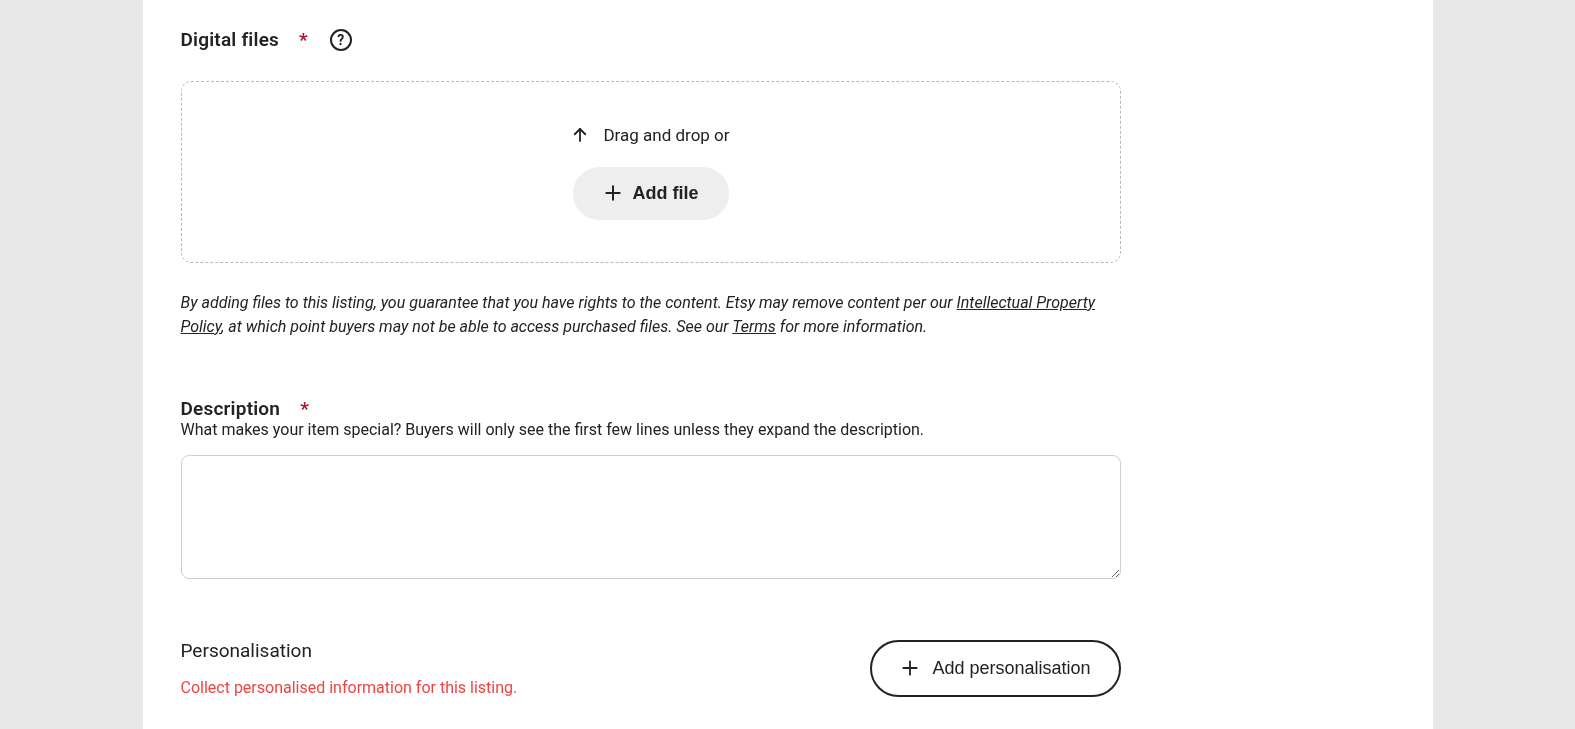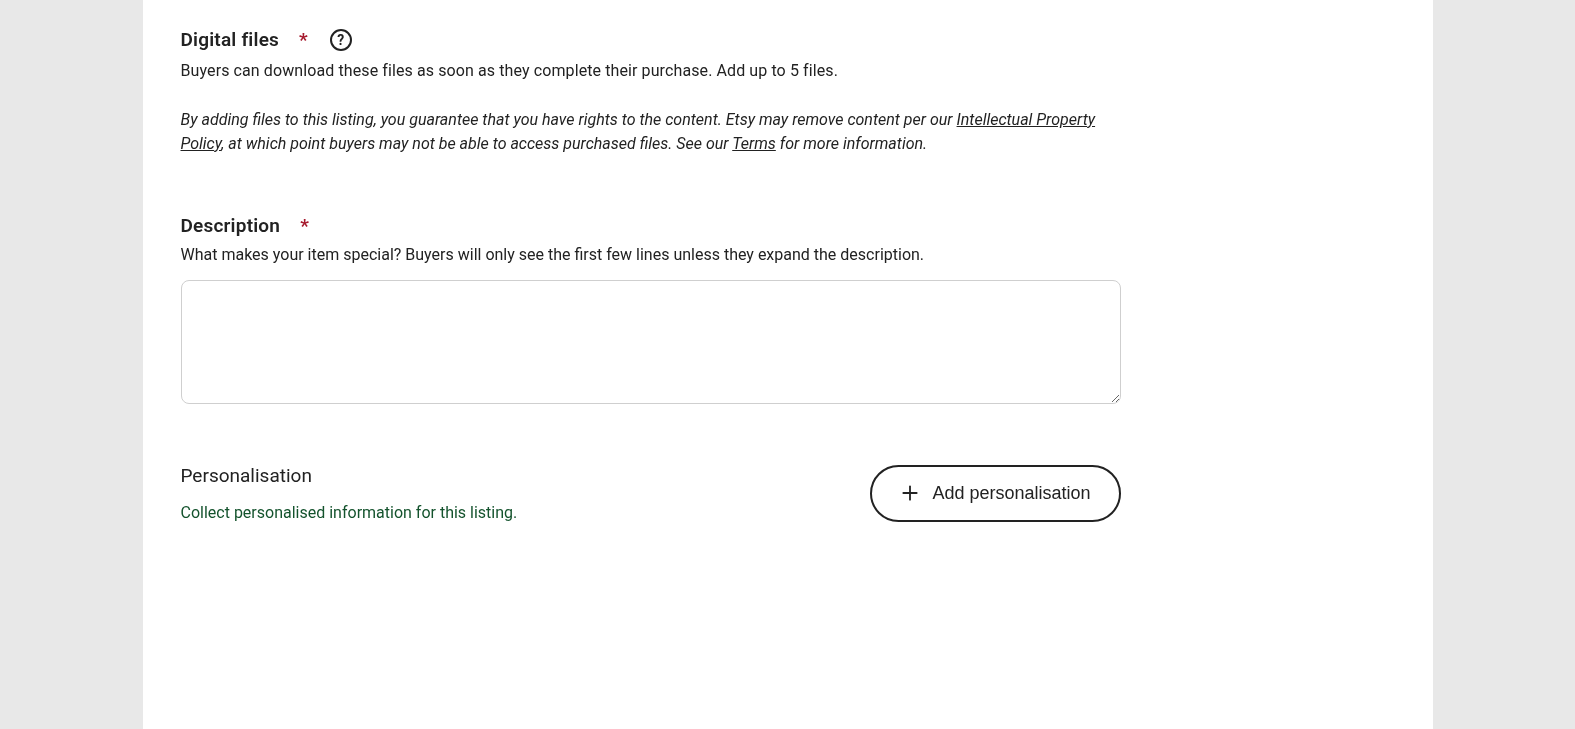--- a/index.html
+++ b/index.html
@@ -89,21 +89,21 @@
       line-height: 1.5;
       color: #222;
       font-style: italic;
     }
     .legal a {
       color: #222;
       text-decoration: underline;
     }
     .desc-section { margin-top: 58px; }
     .desc-sub {
-      margin-top: 8px;
+      margin-top: 0;
       font-size: 16px;
       color: #222;
     }
     .desc-textarea {
       margin-top: 16px;
       width: 100%;
       height: 124px;
       border: 1px solid #cfcfcf;
       border-radius: 8px;
       resize: both;
@@ -119,21 +119,21 @@
       gap: 24px;
     }
     .pers-left { flex: 1; }
     .pers-title {
       font-size: 19px;
       font-weight: 400;
     }
     .pers-sub {
       margin-top: 16px;
       font-size: 16px;
-      color: #14532d;
+      color: #ef4444;
     }
     .pers-btn {
       border: 2px solid #222;
       background: #fff;
       border-radius: 999px;
       padding: 16px 28px;
       font-size: 18px;
       font-weight: 500;
       display: inline-flex;
       align-items: center;
@@ -148,22 +148,41 @@
 
 <div class="page-wrap">
   <div class="content-col">
 
     <div>
       <div class="section-title">
         <span>Digital files</span>
         <span class="req-star">*</span>
         <span class="help-icon">?</span>
       </div>
-      <p class="section-sub">Buyers can download these files as soon as they complete their purchase. Add up to 5 files.</p>
-
+
+      <div class="dropzone">
+        <div class="drag-row">
+          <span>
+            <svg width="18" height="18" viewBox="0 0 24 24" fill="none" stroke="#222" stroke-width="2.4" stroke-linecap="round" stroke-linejoin="round">
+              <line x1="12" y1="20" x2="12" y2="4"></line>
+              <polyline points="5 11 12 4 19 11"></polyline>
+            </svg>
+          </span>
+          <span>Drag and drop or</span>
+        </div>
+        <button class="add-file-btn">
+          <span>
+            <svg width="20" height="20" viewBox="0 0 24 24" fill="none" stroke="#222" stroke-width="2.4" stroke-linecap="round">
+              <line x1="12" y1="4" x2="12" y2="20"></line>
+              <line x1="4" y1="12" x2="20" y2="12"></line>
+            </svg>
+          </span>
+          <span>Add file</span>
+        </button>
+      </div>
 
       <p class="legal">
         <span>By adding files to this listing, you guarantee that you have rights to the content. Etsy may remove content per our </span><a href="#">Intellectual Property Policy</a><span>, at which point buyers may not be able to access purchased files. See our </span><a href="#">Terms</a><span> for more information.</span>
       </p>
     </div>
 
     <div class="desc-section">
       <div class="section-title">
         <span>Description</span>
         <span class="req-star">*</span>

